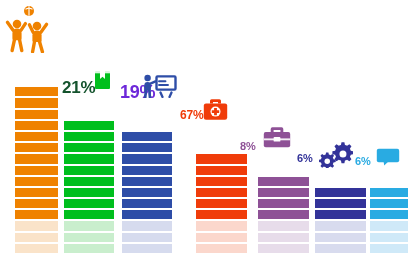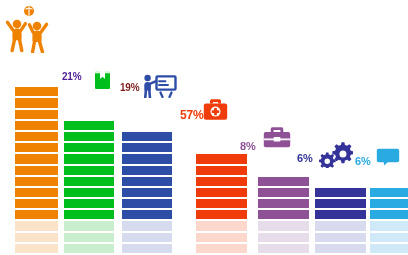--- a/index.html
+++ b/index.html
@@ -94,21 +94,21 @@
         <div class="seg" style="background: rgb(0, 191, 29); height: 9.2px;"></div>
         <div class="seg" style="background: rgb(0, 191, 29); height: 9.2px;"></div>
         <div class="seg" style="background: rgb(0, 191, 29); height: 9.2px;"></div>
         <div class="seg" style="background: rgb(0, 191, 29); height: 9.2px;"></div>
         <div class="seg" style="background: rgb(0, 191, 29); height: 9.2px;"></div>
         <div class="seg" style="background: rgb(0, 191, 29); height: 9.2px;"></div>
         <div class="seg" style="background: rgb(0, 191, 29); height: 9.2px;"></div>
         <div class="seg" style="background: rgb(0, 191, 29); height: 9.2px;"></div>
       </div>
     </div>
-    <div class="pct" style="left: 62px; top: 71px; font-size: 10px; color: #4c1d95;">21%</div>
+    <div class="pct" style="left: 62px; top: 78px; font-size: 17px; color: #14532d;">21%</div>
     <div class="icon" style="left: 94px; top: 70px;">
     <svg width="17" height="20" viewBox="0 0 17 20">
       <rect x="1" y="1" width="15" height="18" rx="1.1" fill="#00bf1d"></rect>
       <rect x="1" y="1" width="15" height="2.3" fill="#fff" opacity="0.85"></rect>
       <path d="M6 1 h5 v8 l-2.5 -2.3 L6 9 z" fill="#fff"></path>
     </svg>
     </div>
     <div class="col" style="left: 122px; width: 50px; height: 123.2px; bottom: 2px;">
       <div class="bar">
         <div class="seg" style="background: rgb(214, 219, 238); height: 9.2px;"></div>
@@ -117,21 +117,21 @@
         <div class="seg" style="background: rgb(46, 77, 167); height: 9.2px;"></div>
         <div class="seg" style="background: rgb(46, 77, 167); height: 9.2px;"></div>
         <div class="seg" style="background: rgb(46, 77, 167); height: 9.2px;"></div>
         <div class="seg" style="background: rgb(46, 77, 167); height: 9.2px;"></div>
         <div class="seg" style="background: rgb(46, 77, 167); height: 9.2px;"></div>
         <div class="seg" style="background: rgb(46, 77, 167); height: 9.2px;"></div>
         <div class="seg" style="background: rgb(46, 77, 167); height: 9.2px;"></div>
         <div class="seg" style="background: rgb(46, 77, 167); height: 9.2px;"></div>
       </div>
     </div>
-    <div class="pct" style="left: 120px; top: 82px; font-size: 10px; color: #7f1d1d;">19%</div>
+    <div class="pct" style="left: 120px; top: 82px; font-size: 18px; color: #6d28d9;">19%</div>
     <div class="icon" style="left: 141px; top: 74px;">
     <svg width="36" height="24" viewBox="0 0 36 24">
       <circle cx="6.6" cy="4" r="3.2" fill="#2e4da7"></circle>
       <path d="M6.6 7.9 q-3.3 0 -3.3 3.4 l0 4.2 q0 1.1 1.1 1.1 l4.4 0 q1.1 0 1.1 -1.1 l0 -4.2 q0 -3.4 -3.3 -3.4 z" fill="#2e4da7"></path>
       <path d="M9.4 9.6 L14.4 7.4" stroke="#2e4da7" stroke-width="2.4" stroke-linecap="round"></path>
       <path d="M4.9 16.2 L4.3 23.2" stroke="#2e4da7" stroke-width="2.6" stroke-linecap="round"></path>
       <path d="M8.3 16.2 L8.9 23.2" stroke="#2e4da7" stroke-width="2.6" stroke-linecap="round"></path>
       <rect x="15.5" y="2.4" width="19" height="13.2" rx="1" fill="none" stroke="#2e4da7" stroke-width="2.4"></rect>
       <path d="M19.5 18.5 L21.5 23" stroke="#2e4da7" stroke-width="2.3" stroke-linecap="round"></path>
       <path d="M30.5 18.5 L28.5 23" stroke="#2e4da7" stroke-width="2.3" stroke-linecap="round"></path>
@@ -144,21 +144,21 @@
         <div class="seg" style="background: rgb(251, 215, 204); height: 9.2px;"></div>
         <div class="seg" style="background: rgb(251, 215, 204); height: 9.2px;"></div>
         <div class="seg" style="background: rgb(240, 60, 10); height: 9.2px;"></div>
         <div class="seg" style="background: rgb(240, 60, 10); height: 9.2px;"></div>
         <div class="seg" style="background: rgb(240, 60, 10); height: 9.2px;"></div>
         <div class="seg" style="background: rgb(240, 60, 10); height: 9.2px;"></div>
         <div class="seg" style="background: rgb(240, 60, 10); height: 9.2px;"></div>
         <div class="seg" style="background: rgb(240, 60, 10); height: 9.2px;"></div>
       </div>
     </div>
-    <div class="pct" style="left: 180px; top: 108px; font-size: 12px; color: rgb(240, 60, 10);">57%</div>
+    <div class="pct" style="left: 180px; top: 108px; font-size: 12px; color: rgb(240, 60, 10);">67%</div>
     <div class="icon" style="left: 203px; top: 98px;">
     <svg width="25" height="23" viewBox="0 0 25 23">
       <path d="M8.6 1.2 h7.8 q1.6 0 1.6 1.6 v2.6 h-3 V4.1 h-5 v1.3 h-3 V2.8 q0 -1.6 1.6 -1.6 z" fill="#f03c0a"></path>
       <rect x="0.8" y="5.4" width="23.4" height="16.4" rx="2.2" fill="#f03c0a"></rect>
       <circle cx="12.5" cy="13.6" r="5" fill="#fff"></circle>
       <path d="M11.1 9.9 h2.8 v2.3 h2.3 v2.8 h-2.3 v2.3 h-2.8 v-2.3 H8.8 v-2.8 h2.3 z" fill="#f03c0a"></path>
     </svg>
     </div>
     <div class="col" style="left: 258px; width: 51px; height: 78.4px; bottom: 2px;">
       <div class="bar">

